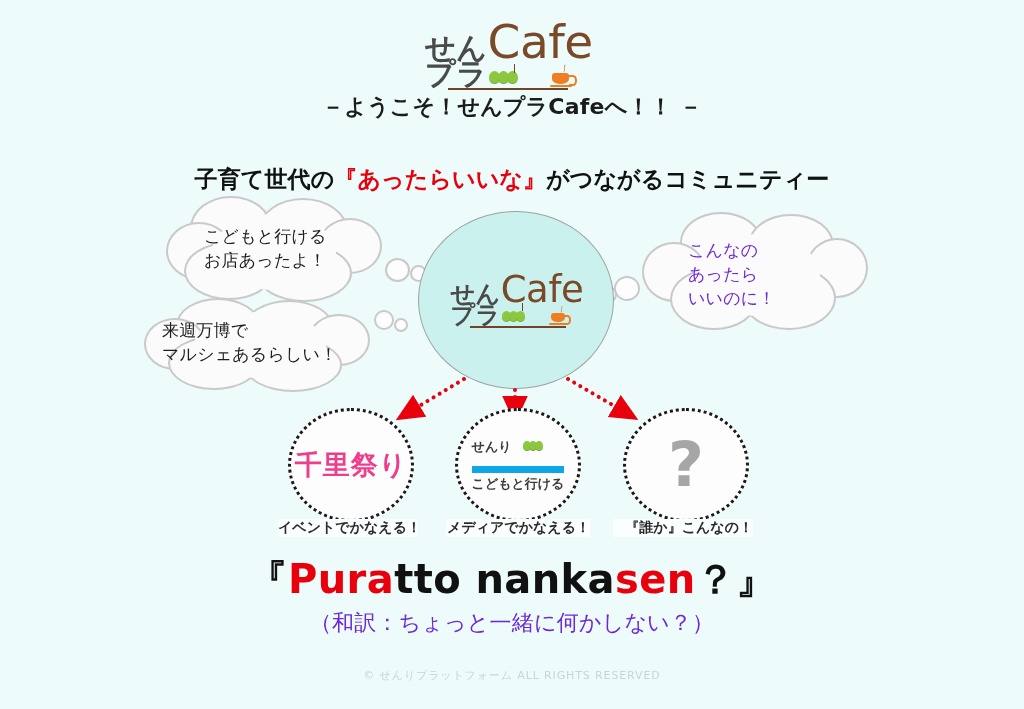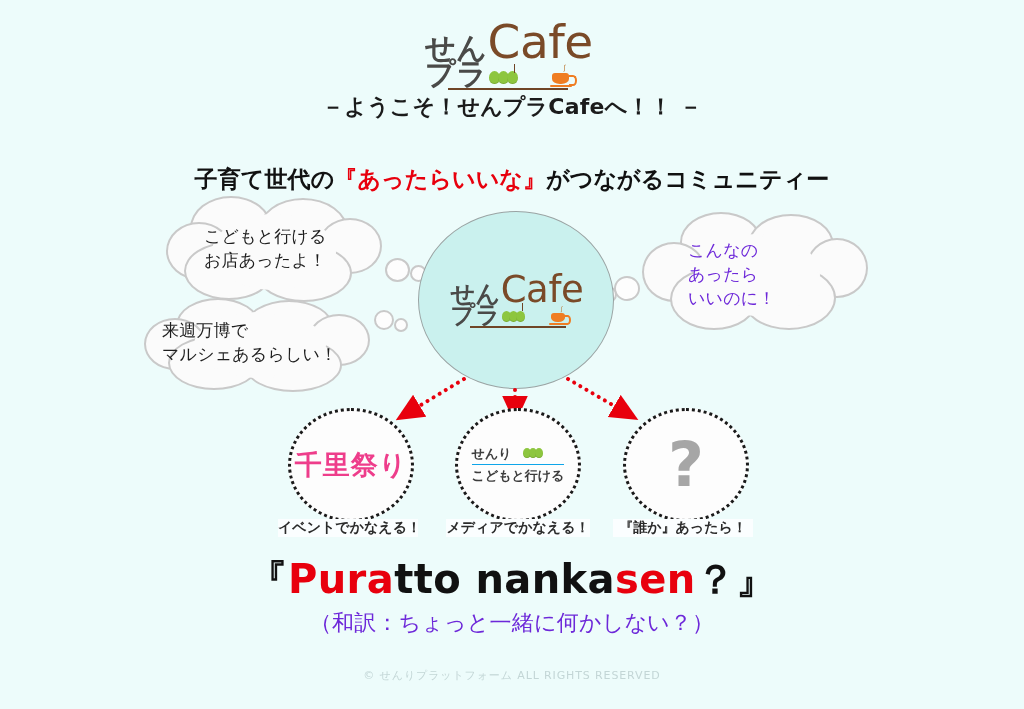--- a/index.html
+++ b/index.html
@@ -65,27 +65,27 @@
     position:absolute;z-index:3;color:#1d1d1d;font-size:17px;line-height:1.42;
     white-space:pre-line;text-align:left;letter-spacing:.01em;
   }
   .bubble .txt.red{color:#6d28d9;}
   .tail span{position:absolute;background:#fdfdfd;border:2px solid #c9c9c9;border-radius:50%;}
 
   
   .node{position:absolute;width:120px;height:108px;border-radius:50%;
         background:#fdfdfd;border:3px dotted #1a1a1a;
         display:flex;align-items:center;justify-content:center;}
-  .caption{position:absolute;top:519px;text-align:center;font-size:14px;
+  .caption{position:absolute;top:519px;text-align:right;font-size:14px;
            font-weight:700;color:#2b2b2b;background:#fbfeff;white-space:nowrap;}
 
   .mark-fes{font-size:27px;font-weight:700;color:#ee3d8b;letter-spacing:1px;
             font-family:"DejaVu Sans","Liberation Sans",sans-serif;}
   .plat{font-size:13px;color:#3c3c3c;line-height:1.35;text-align:left;font-weight:700;}
-  .plat .l1{display:flex;align-items:center;gap:11px;border-bottom:1px solid #0ea5e9;padding-bottom:1px;}
+  .plat .l1{display:flex;align-items:center;gap:11px;border-bottom:7px solid #0ea5e9;padding-bottom:10px;}
   .plat .l1 .tree{width:8px;height:10px;margin-right:-2px;display:inline-block;
                   border-radius:50% 50% 46% 46%;background:#8dc63f;}
   .qmark{font-size:62px;color:#a6a6a6;font-weight:700;line-height:1;}
 
   
   .arrows{position:absolute;left:0;top:0;width:1024px;height:709px;pointer-events:none;}
 
   
   .tagline{position:absolute;left:0;right:0;top:552px;text-align:center;
            font-size:40px;font-weight:700;color:#111;letter-spacing:.01em;white-space:nowrap;}
@@ -232,21 +232,21 @@
         <span><span class="tree"></span><span class="tree"></span><span class="tree"></span></span>
       </div>
       <div style="margin-top:2px;">こどもと行ける</div>
     </div>
   </div>
   <div class="caption" style="left:446px;width:144px;">メディアでかなえる！</div>
 
   <div class="node" style="left:623px;top:408px;">
     <span class="qmark">?</span>
   </div>
-  <div class="caption" style="left:613px;width:140px;">『誰か』あったら！</div>
+  <div class="caption" style="left:613px;width:140px;">『誰か』こんなの！</div>
 
   <div class="tagline">
     <span>『</span><span class="red">Pura</span><span>tto nanka</span><span class="red">sen</span><span>？</span><span>』</span>
   </div>
   <div class="subline">（和訳：ちょっと一緒に何かしない？）</div>
   <div class="copyright">© せんりプラットフォーム  ALL RIGHTS RESERVED</div>
 
 </div>
 
 </body></html>

